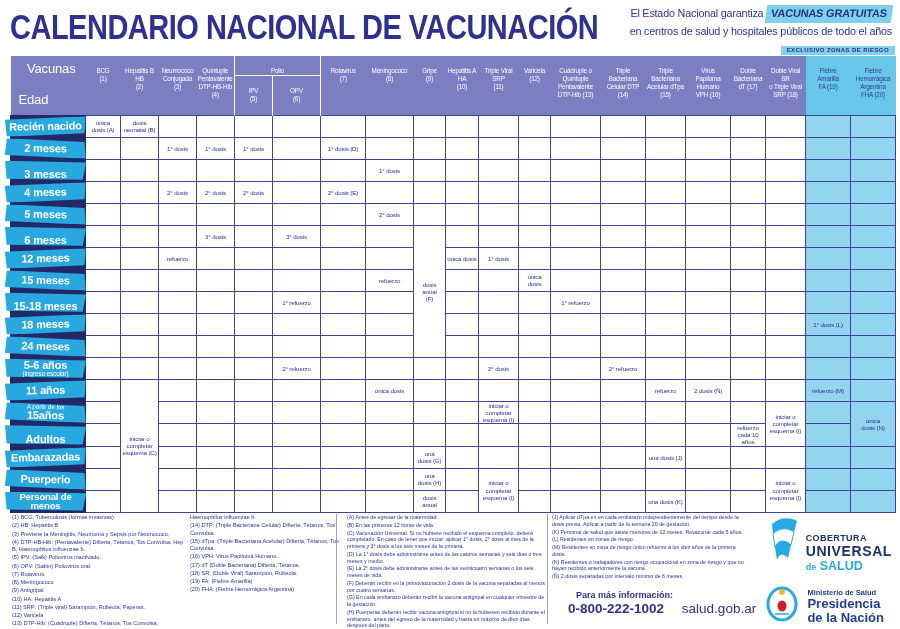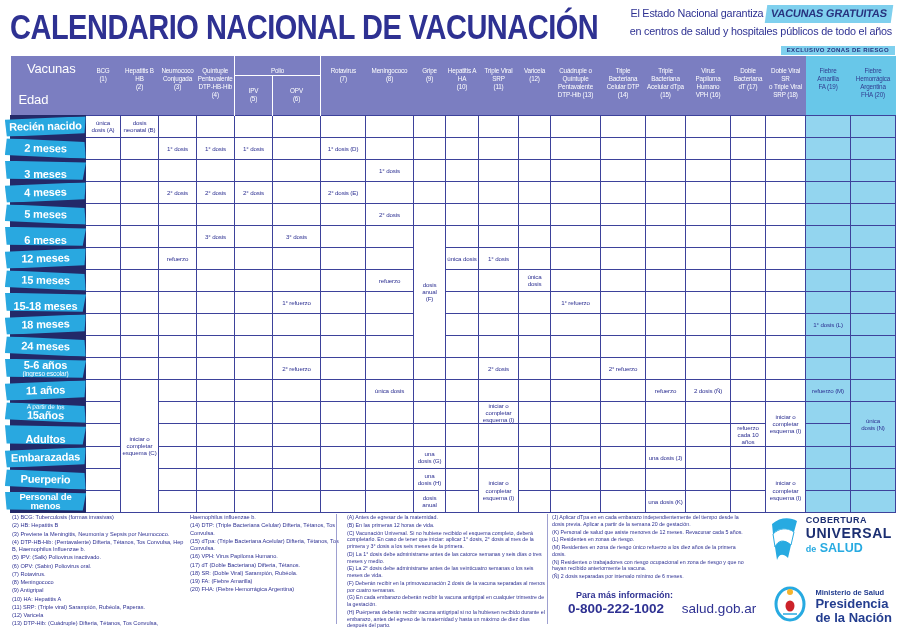--- a/index.html
+++ b/index.html
@@ -61,28 +61,28 @@
   .vdiv { position:absolute; top:514px; width:1px; height:110px; background:#9ea0d0; }
   .vdiv.d1 { left:336px; } .vdiv.d2 { left:547px; }
 
   .more-info { position:absolute; left:552px; top:590px; font-size:9px; font-weight:bold;
                color:#2e3192;padding-left:24px; }
   .phone-line { position:absolute; left:568px; top:601px; color:#2e3192; font-size:13.5px;
                 font-weight:bold; white-space:nowrap; }
   .phone-line .web { font-weight:normal; margin-left:14px; }
 
   
-  .cus-logo { position:absolute; right:8px; top:515px; display:flex; align-items:flex-start;
+  .cus-logo { position:absolute; right:8px; top:515px; display:flex; align-items:flex-end;
               gap:6px; }
   .cus-text { text-align:left; }
   .cus-text .l1 { font-size:9px;  font-weight:bold; color:#1c2f72; letter-spacing:0.4px; }
   .cus-text .l2 { font-size:14px; font-weight:bold; color:#1c2f72; letter-spacing:0.6px; }
   .cus-text .l3 { font-size:12.5px; font-weight:bold; color:#27aae1; }
   .cus-text .l3 .de { font-size:9px; font-weight:bold; color:#27aae1; }
-  .min-logo { position:absolute; right:8px; top:584px; display:flex; align-items:center;
+  .min-logo { position:absolute; right:16px; top:584px; display:flex; align-items:center;
               gap:6px; }
   .min-text { text-align:left; color:#233d8f; }
   .min-text .m1 { font-size:7.5px; font-weight:bold; }
   .min-text .m2, .min-text .m3 { font-size:13px; font-weight:bold; line-height:1.05; }
 </style>
 </head>
 <body>
 
 <div class="page">
 

